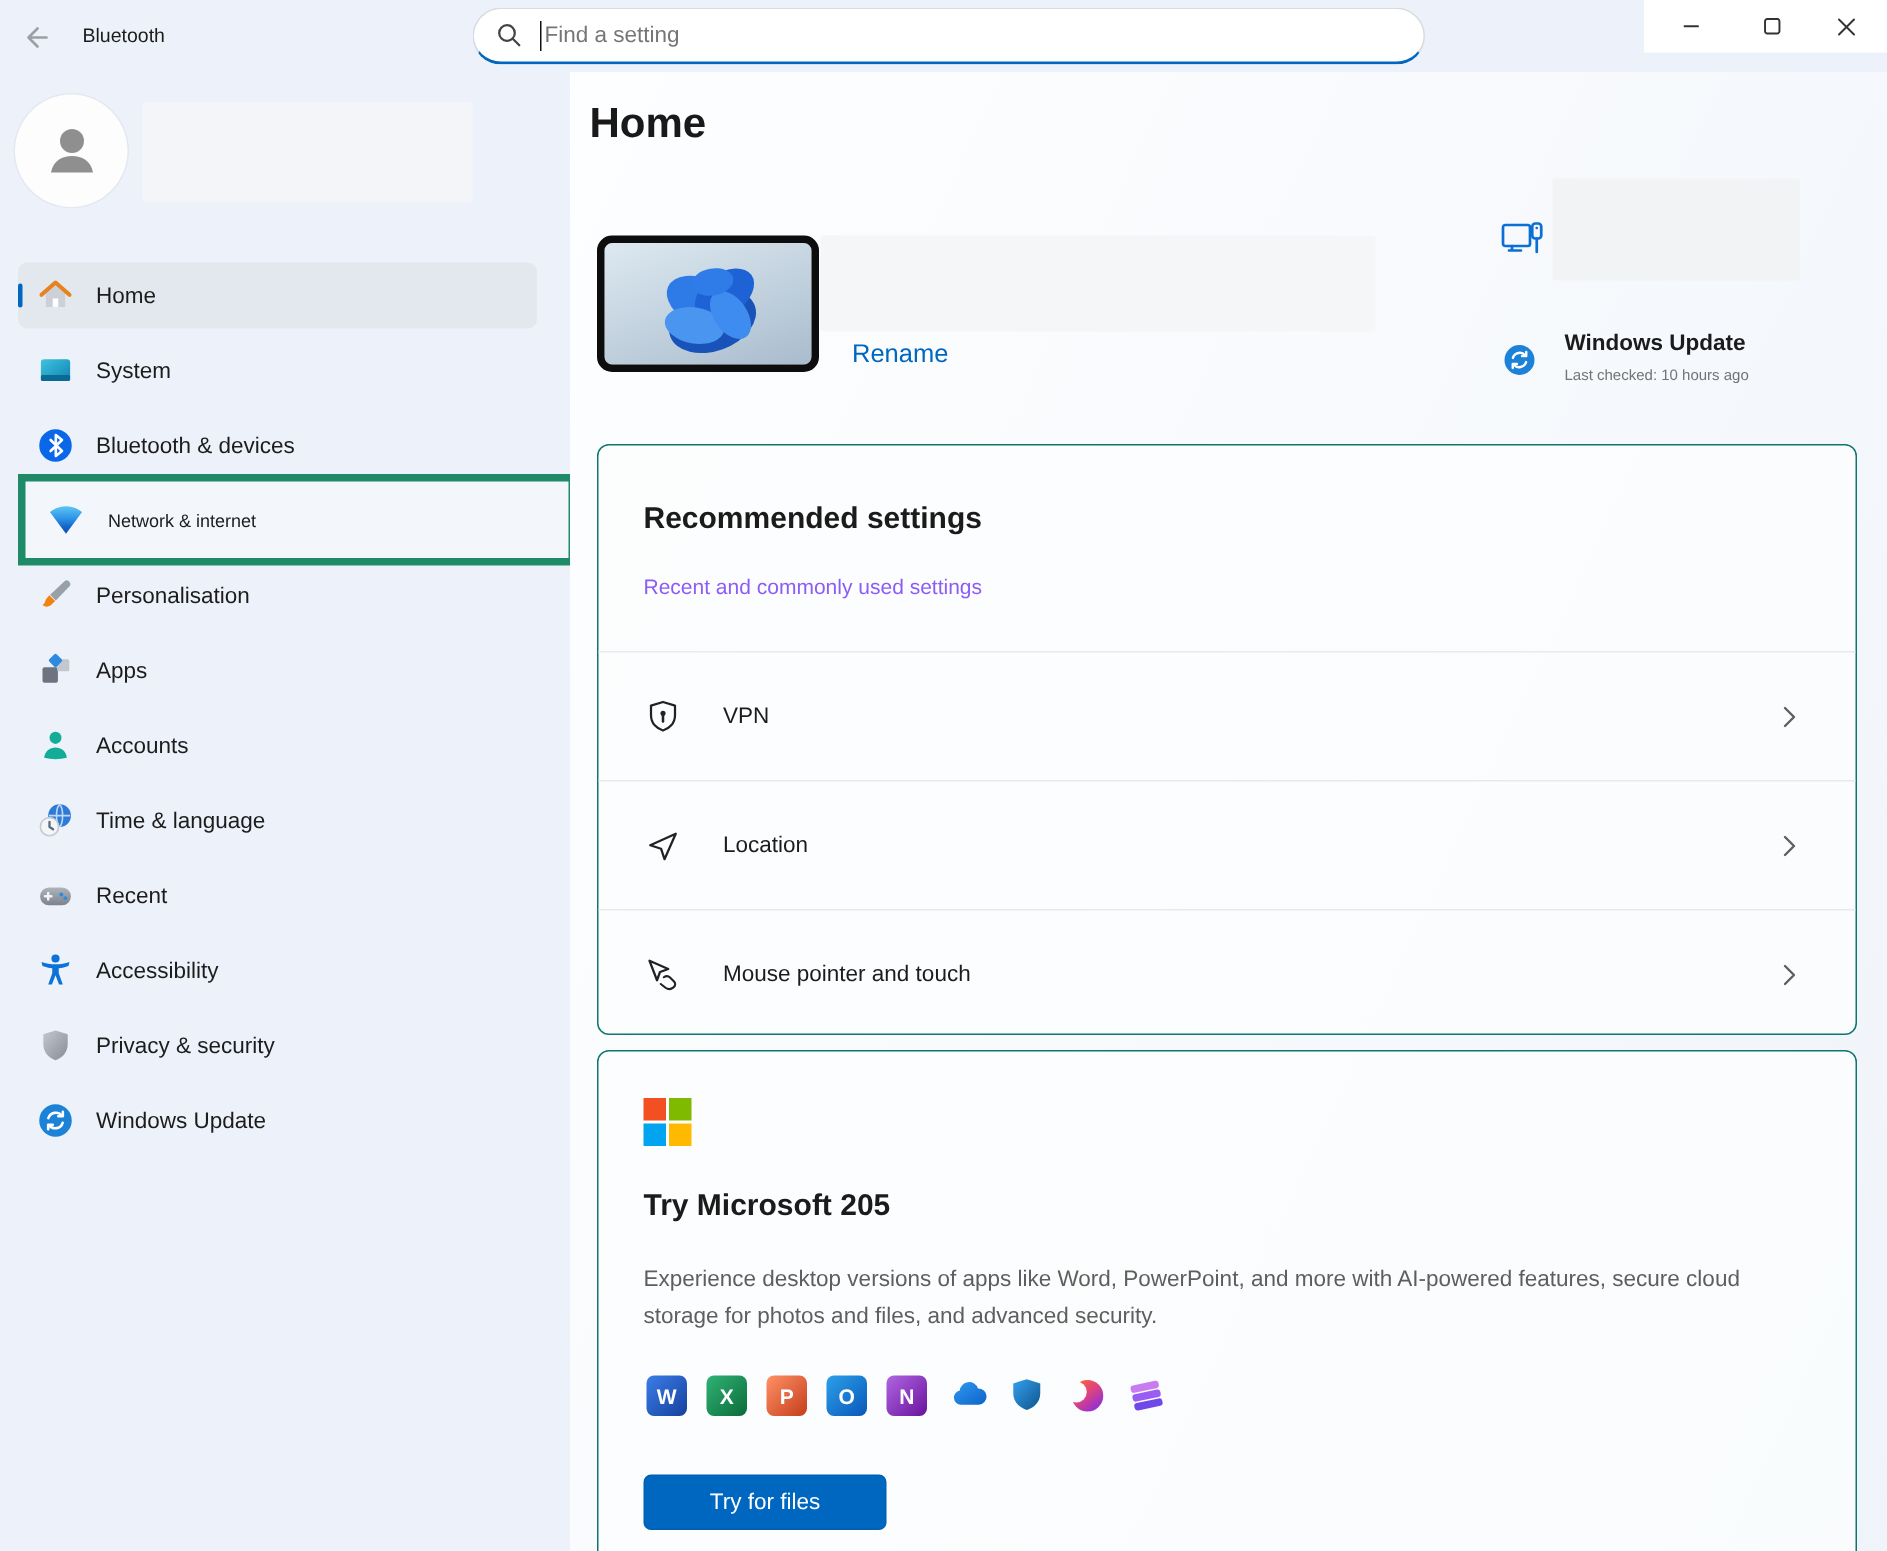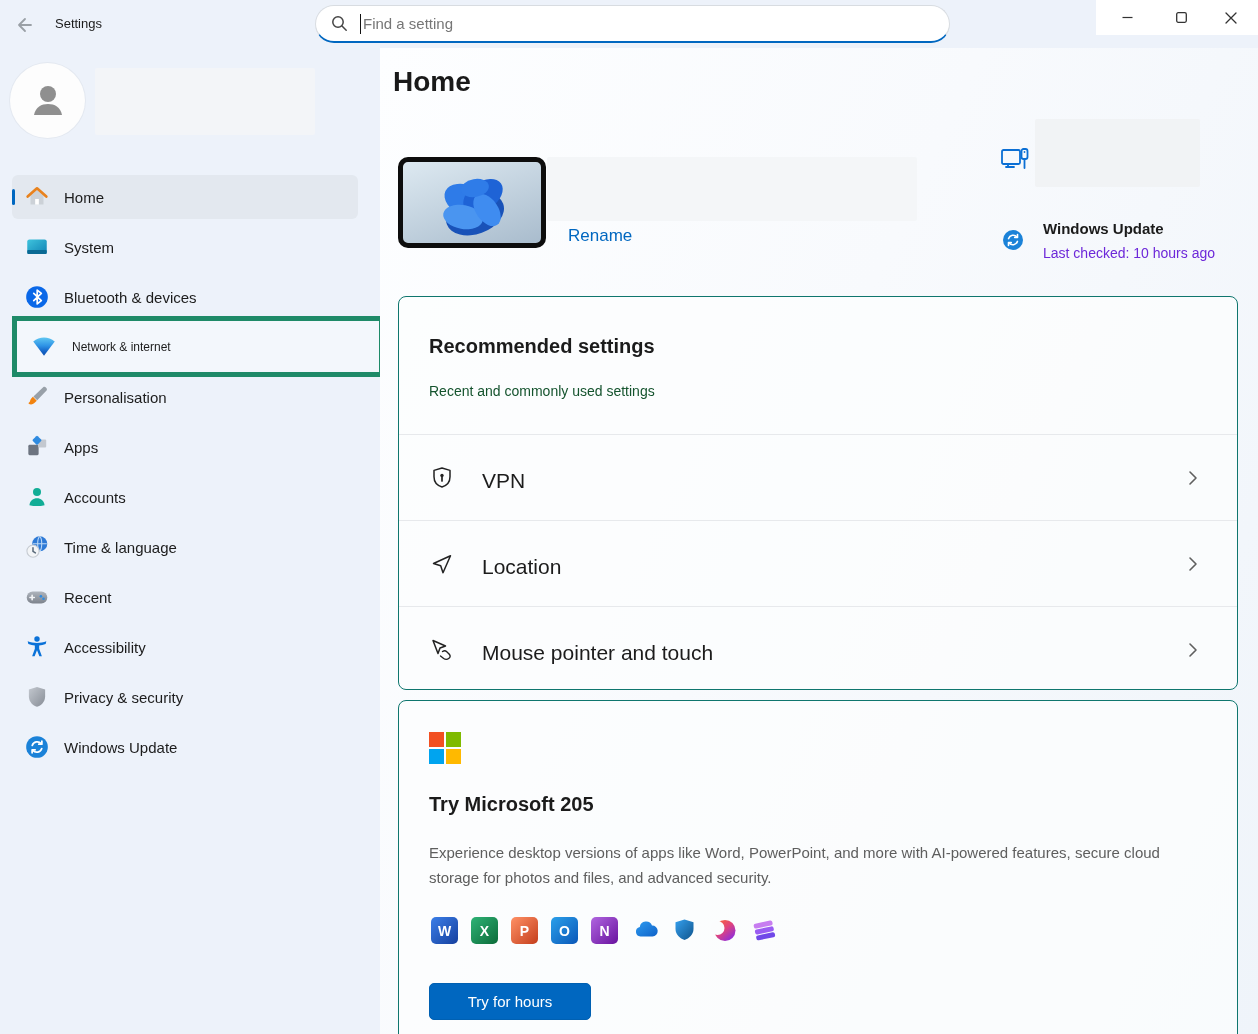--- a/index.html
+++ b/index.html
@@ -47,33 +47,33 @@
   .thumb { position:absolute; left:398px; top:157px; width:148px; height:91px; border-radius:10px;
     border:5px solid #0d0d0d; overflow:hidden; background:linear-gradient(160deg,#dde9f1,#a9bccd); }
   .device-ph { position:absolute; left:547px; top:157px; width:370px; height:64px; background:#f4f6f8; border-radius:2px; }
   .rename-link { position:absolute; left:568px; top:226px; font-size:17px; color:#0067c0; cursor:default; }
 
   .netdev-icon { position:absolute; left:998px; top:144px; width:34px; height:34px; }
   .net-ph { position:absolute; left:1035px; top:119px; width:165px; height:68px; background:#f1f3f5; border-radius:2px; }
   .wu-row { position:absolute; left:1001px; top:220px; width:240px; height:46px; cursor:default; }
   .wu-ic { position:absolute; left:0; top:8px; width:24px; height:24px; }
   .wu-title { position:absolute; left:42px; top:0; font-size:15px; font-weight:700; color:#1b1b1b; }
-  .wu-sub { position:absolute; left:42px; top:25px; font-size:14px; color:#6d28d9; white-space:nowrap; }
+  .wu-sub { position:absolute; left:42px; top:25px; font-size:10px; color:#737373; white-space:nowrap; }
 
   .card { position:absolute; left:398px; width:840px; background:rgba(252,253,254,0.75);
     border:1px solid #0f766e; border-radius:8px; }
   .card.rec { top:296px; height:394px; }
   .card.m365 { top:700px; height:360px; }
 
   .rec-title { position:absolute; left:30px; top:38px; font-size:20px; font-weight:700; color:#1b1b1b; }
-  .rec-sub { position:absolute; left:30px; top:86px; font-size:14px; color:#14532d; }
+  .rec-sub { position:absolute; left:30px; top:86px; font-size:14px; color:#8b5cf6; }
   .divider { position:absolute; left:0; width:100%; height:1px; background:#e7e9ec; }
   .rec-row { position:absolute; left:0; width:100%; height:86px; cursor:default; }
   .rec-row .row-ic { position:absolute; left:30px; top:30px; width:26px; height:26px; }
-  .rec-row .row-lbl { position:absolute; left:83px; top:34px; font-size:21px; color:#1c1c1c; }
+  .rec-row .row-lbl { position:absolute; left:83px; top:34px; font-size:15px; color:#1c1c1c; }
   .rec-row .chev { position:absolute; right:36px; top:33px; width:16px; height:20px; }
 
   .ms-logo { position:absolute; left:30px; top:31px; width:32px; height:32px; display:grid;
     grid-template-columns:15px 15px; grid-template-rows:15px 15px; gap:2px; }
   .ms-logo span { display:block; }
   .m365-title { position:absolute; left:30px; top:92px; font-size:20px; font-weight:700; color:#1b1b1b; }
   .m365-desc { position:absolute; left:30px; top:139px; width:750px; font-size:15px; line-height:25px; color:#5e5e5e; }
   .appicons { position:absolute; left:32px; top:216px; display:flex; gap:13px; }
   .appicon { width:27px; height:27px; border-radius:5px; display:flex; align-items:center; justify-content:center;
     color:#fff; font-size:14px; font-weight:700; }
@@ -90,21 +90,21 @@
 <body>
 
 <div class="screen">
 
   <div class="topbar">
     <div class="back-btn">
       <svg width="22" height="22" viewBox="0 0 22 22">
         <path d="M13 5l-6 6 6 6M7 11h12" stroke="#9aa0a6" stroke-width="1.8" fill="none" stroke-linecap="round" stroke-linejoin="round"></path>
       </svg>
     </div>
-    <span class="app-title">Settings</span>
+    <span class="app-title">Bluetooth</span>
 
     <div class="search-pill">
       <svg class="mag" width="17" height="17" viewBox="0 0 17 17">
         <circle cx="7" cy="7" r="5.2" stroke="#444" stroke-width="1.5" fill="none"></circle>
         <path d="M11 11l4.2 4.2" stroke="#444" stroke-width="1.5" stroke-linecap="round"></path>
       </svg>
       <div class="caret"></div>
       <input class="search-input" placeholder="Find a setting" style="">
     </div>
 
@@ -411,16 +411,16 @@
         <svg width="27" height="27" viewBox="0 0 27 27">
           <g transform="rotate(-12 13 14)">
             <rect x="4" y="5" width="19" height="5" rx="2" fill="#c77df0"></rect>
             <rect x="4" y="11" width="19" height="5" rx="2" fill="#9a5cf2"></rect>
             <rect x="4" y="17" width="19" height="5" rx="2" fill="#7048e8"></rect>
           </g>
         </svg>
       </div>
     </div>
 
-    <button class="cta-btn">Try for hours</button>
+    <button class="cta-btn">Try for files</button>
   </div>
 
 </div>
 
 </body></html>

